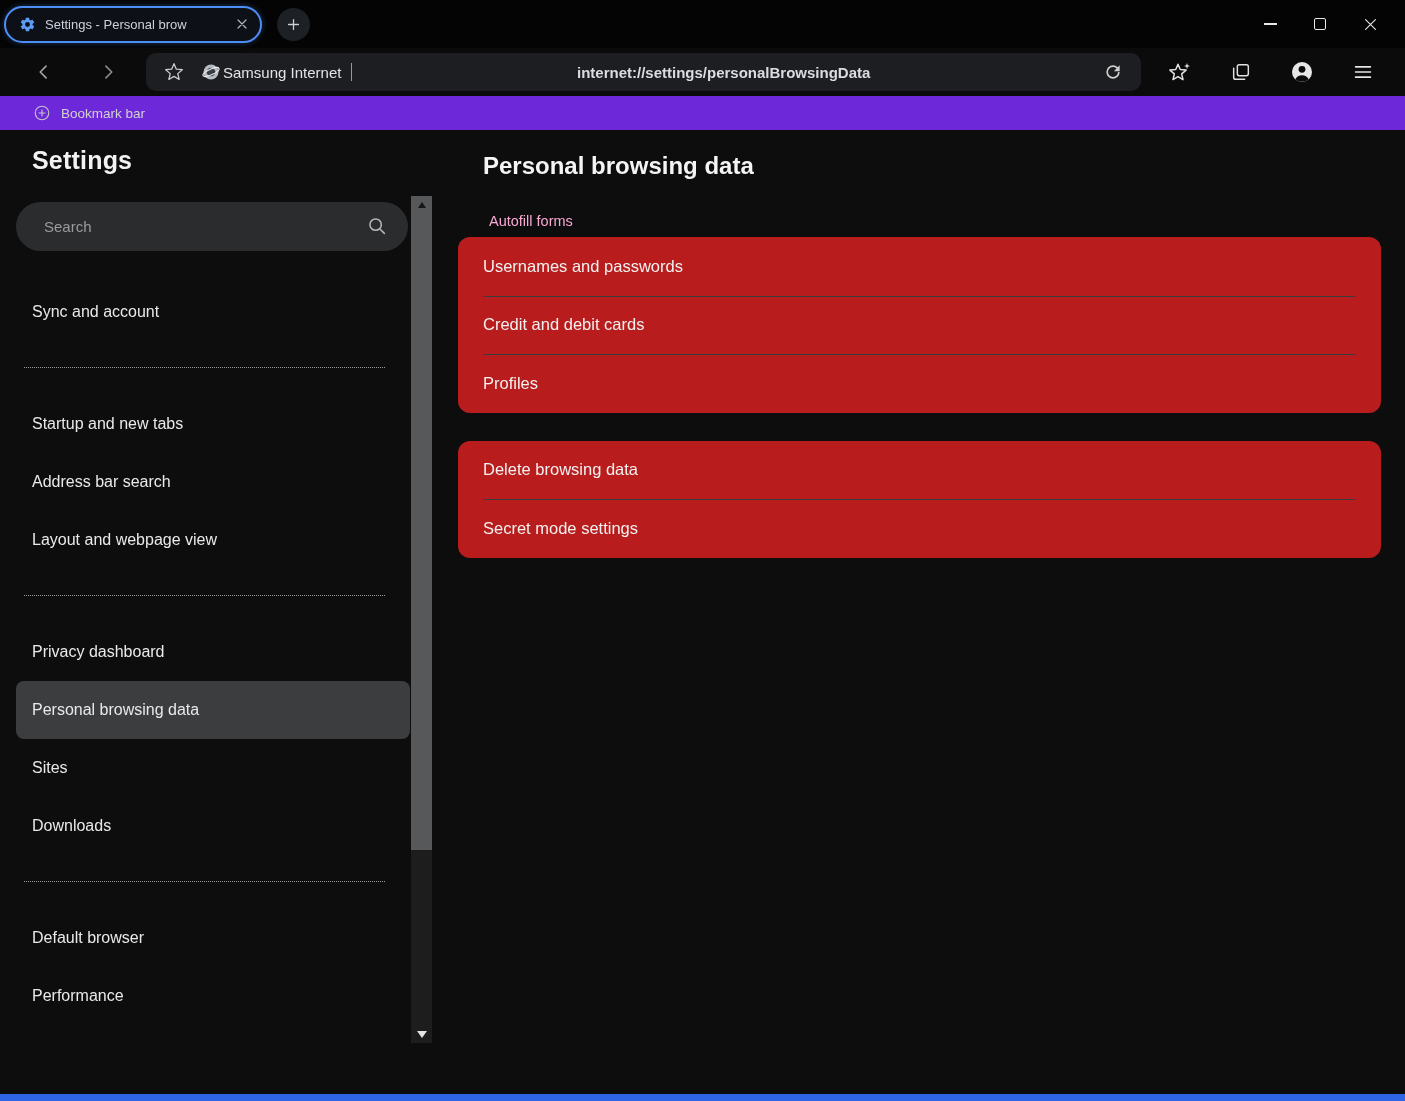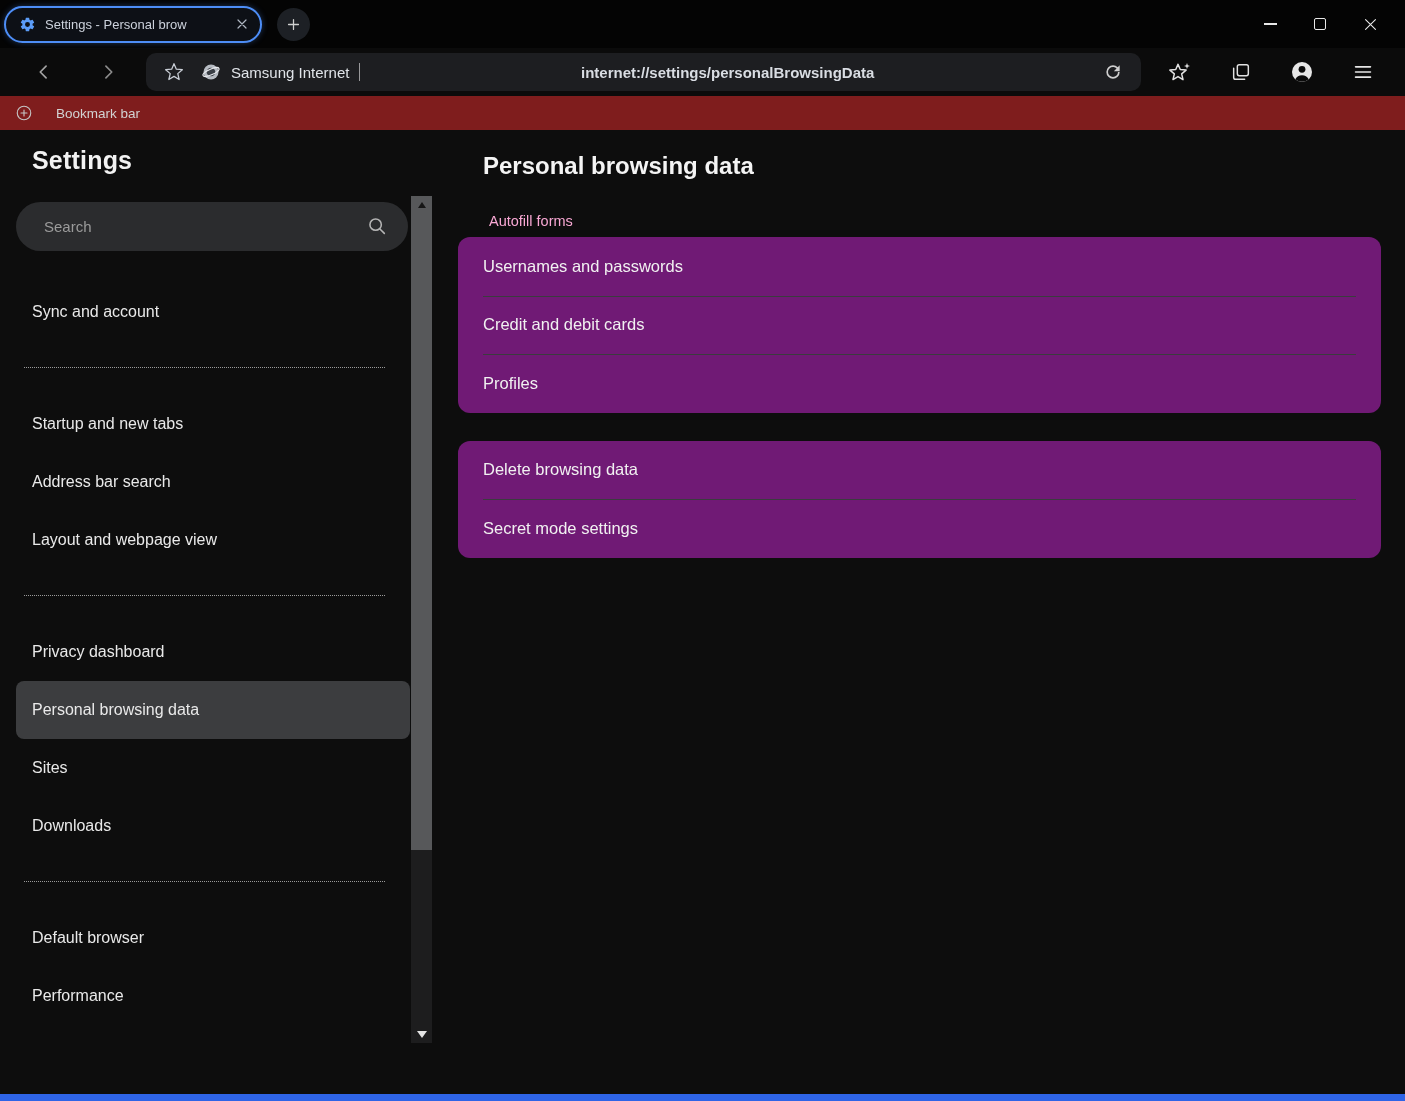--- a/index.html
+++ b/index.html
@@ -43,32 +43,32 @@
   
   .navbar { height: 48px; background: #0b0b0b; display: flex; align-items: center; padding-left: 26px; }
   .nav-btn { width: 36px; height: 36px; display: flex; align-items: center; justify-content: center; cursor: pointer; }
   .nav-btn.fwd { margin-left: 28px; }
   .addressbar {
     margin-left: 20px; width: 995px; height: 38px; border-radius: 10px;
     background: #1d1e21; display: flex; align-items: center; padding: 0 18px;
   }
   .ab-icon { width: 20px; height: 20px; display: flex; flex: none; }
   .ab-logo { margin-left: 17px; }
-  .site-label { margin-left: 10px; font-size: 15px; color: #e0e4e9; white-space: nowrap; }
+  .site-label { margin-left: 2px; font-size: 15px; color: #e0e4e9; white-space: nowrap; }
   .caret-divider { width: 1px; height: 18px; background: #98989a; margin-left: 10px; flex: none; }
   .url {
     flex: 1; text-align: center; font-size: 15px; font-weight: 700;
     color: #d9dde3; white-space: nowrap; overflow: hidden; cursor: text;
   }
   .reload { margin-left: 8px; cursor: pointer; }
   .nav-icons { margin-left: auto; display: flex; gap: 37px; padding-right: 30px; }
   .nav-icons .icon { width: 24px; height: 24px; display: flex; align-items: center; justify-content: center; cursor: pointer; }
 
   
-  .bookmarkbar { height: 34px; background: #7f1d1d; display: flex; align-items: center; padding-left: 15px; gap: 23px; }
+  .bookmarkbar { height: 34px; background: #6d28d9; display: flex; align-items: center; padding-left: 33px; gap: 10px; }
   .bookmarkbar .bm-label { font-size: 13.5px; color: #d2d2d2; }
 
   
   .main { display: flex; height: 971px; background: #0d0d0d; }
 
   .sidebar { width: 410px; flex: none; }
   .sidebar h1 { margin: 16px 0 0 32px; font-size: 25px; font-weight: 700; color: #f2f2f2; letter-spacing: .2px; }
   .search {
     position: relative; margin: 27px 0 0 16px; width: 392px; height: 49px;
     border-radius: 25px; background: #2b2c2e;
@@ -104,21 +104,21 @@
   .sb-down {
     position: absolute; bottom: 0; left: 0; right: 0; height: 17px;
     display: flex; align-items: center; justify-content: center; cursor: pointer;
   }
   .tri-down { width: 0; height: 0; border-left: 5px solid transparent; border-right: 5px solid transparent; border-top: 7px solid #e4e4e4; }
 
   
   .content { flex: 1; padding: 0 24px; }
   .content h2 { margin: 22px 0 0 25px; font-size: 24px; font-weight: 600; color: #f4f4f4; }
   .section-label { margin: 33px 0 8px 31px; font-size: 14.5px; font-weight: 500; color: #f9a8d4; }
-  .card { background: #701a75; border-radius: 12px; width: 100%; overflow: hidden; }
+  .card { background: #b91c1c; border-radius: 12px; width: 100%; overflow: hidden; }
   .card + .card { margin-top: 28px; }
   .card .row {
     position: relative; height: 58.5px; display: flex; align-items: center;
     padding-left: 25px; font-size: 16.5px; color: #f1f1f1; cursor: pointer;
   }
   .card .row + .row::before {
     content: ""; position: absolute; top: 0; left: 25px; right: 25px; height: 1px; background: #3b3c3e;
   }
 
   .bottom-accent { position: absolute; left: 0; right: 0; bottom: 0; height: 7px; background: var(--bottombar, #2e64e6); }

